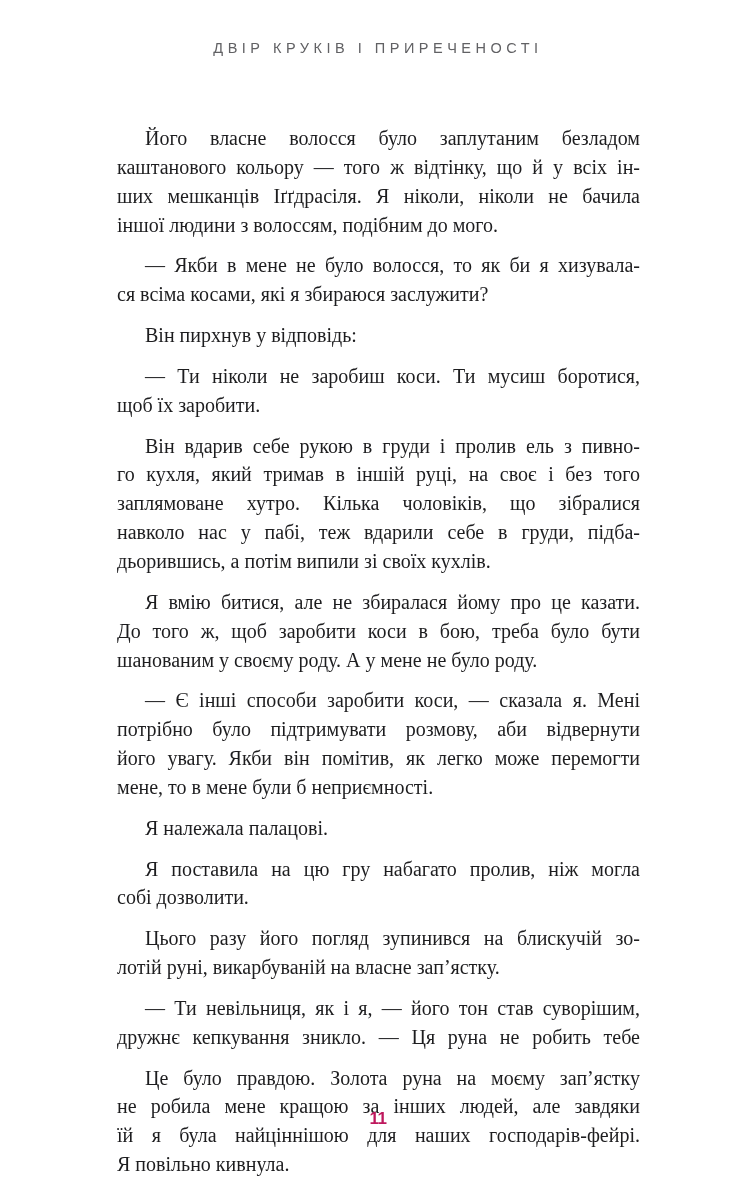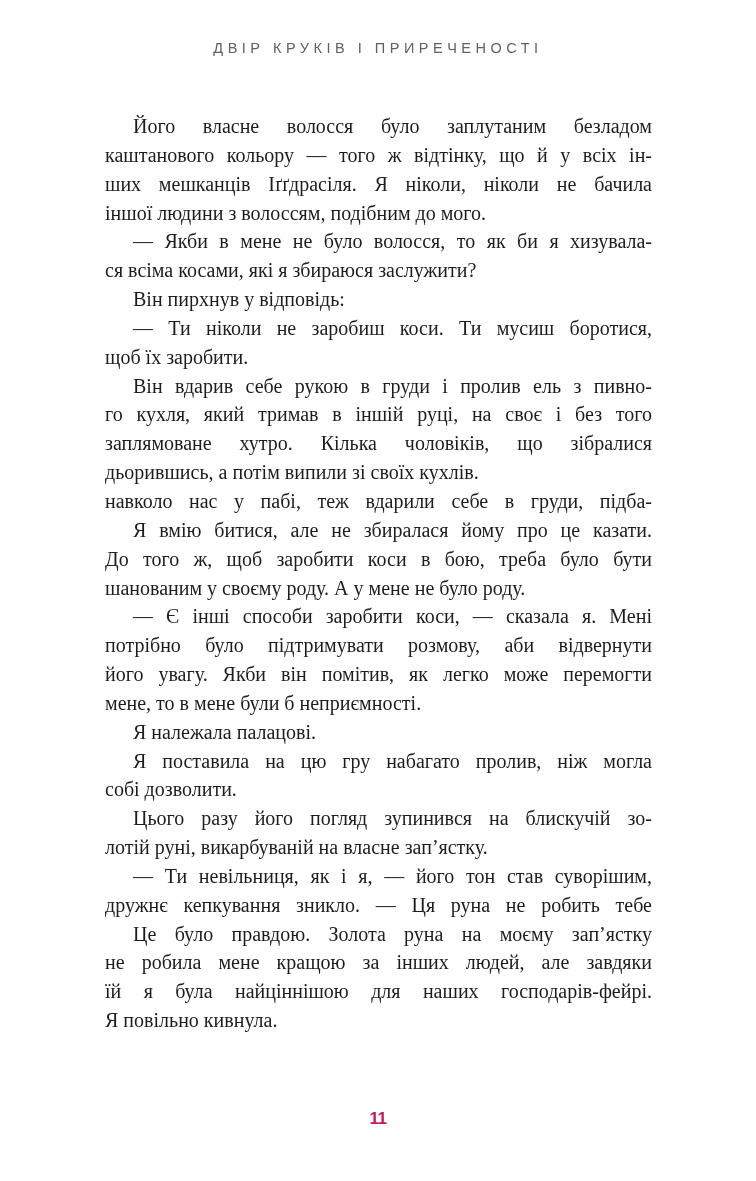--- a/index.html
+++ b/index.html
@@ -30,21 +30,21 @@
   }
   .text-block {
     position: absolute;
     top: 112px;
     left: 105px;
     width: 547px;
     color: #1d1d1f;
     font-size: 20px;
   }
   .para {
-    margin: 0;
+    margin: 12px;
     padding: 0;
   }
   .line {
     line-height: 28.85px;
     text-align: justify;
     text-align-last: justify;
     white-space: normal;
   }
   .line.last {
     text-align-last: left;
@@ -86,22 +86,22 @@
         <div class="line last">Він пирхнув у відповідь:</div>
       </div>
       <div class="para">
         <div class="line">— Ти ніколи не заробиш коси. Ти мусиш боротися,</div>
         <div class="line last">щоб їх заробити.</div>
       </div>
       <div class="para">
         <div class="line">Він вдарив себе рукою в груди і пролив ель з пивно-</div>
         <div class="line">го кухля, який тримав в іншій руці, на своє і без того</div>
         <div class="line">заплямоване хутро. Кілька чоловіків, що зібралися</div>
+        <div class="line">навколо нас у пабі, теж вдарили себе в груди, підба-</div>
         <div class="line last">дьорившись, а потім випили зі своїх кухлів.</div>
-        <div class="line">навколо нас у пабі, теж вдарили себе в груди, підба-</div>
       </div>
       <div class="para">
         <div class="line">Я вмію битися, але не збиралася йому про це казати.</div>
         <div class="line">До того ж, щоб заробити коси в бою, треба було бути</div>
         <div class="line last">шанованим у своєму роду. А у мене не було роду.</div>
       </div>
       <div class="para">
         <div class="line">— Є інші способи заробити коси, — сказала я. Мені</div>
         <div class="line">потрібно було підтримувати розмову, аби відвернути</div>
         <div class="line">його увагу. Якби він помітив, як легко може перемогти</div>

